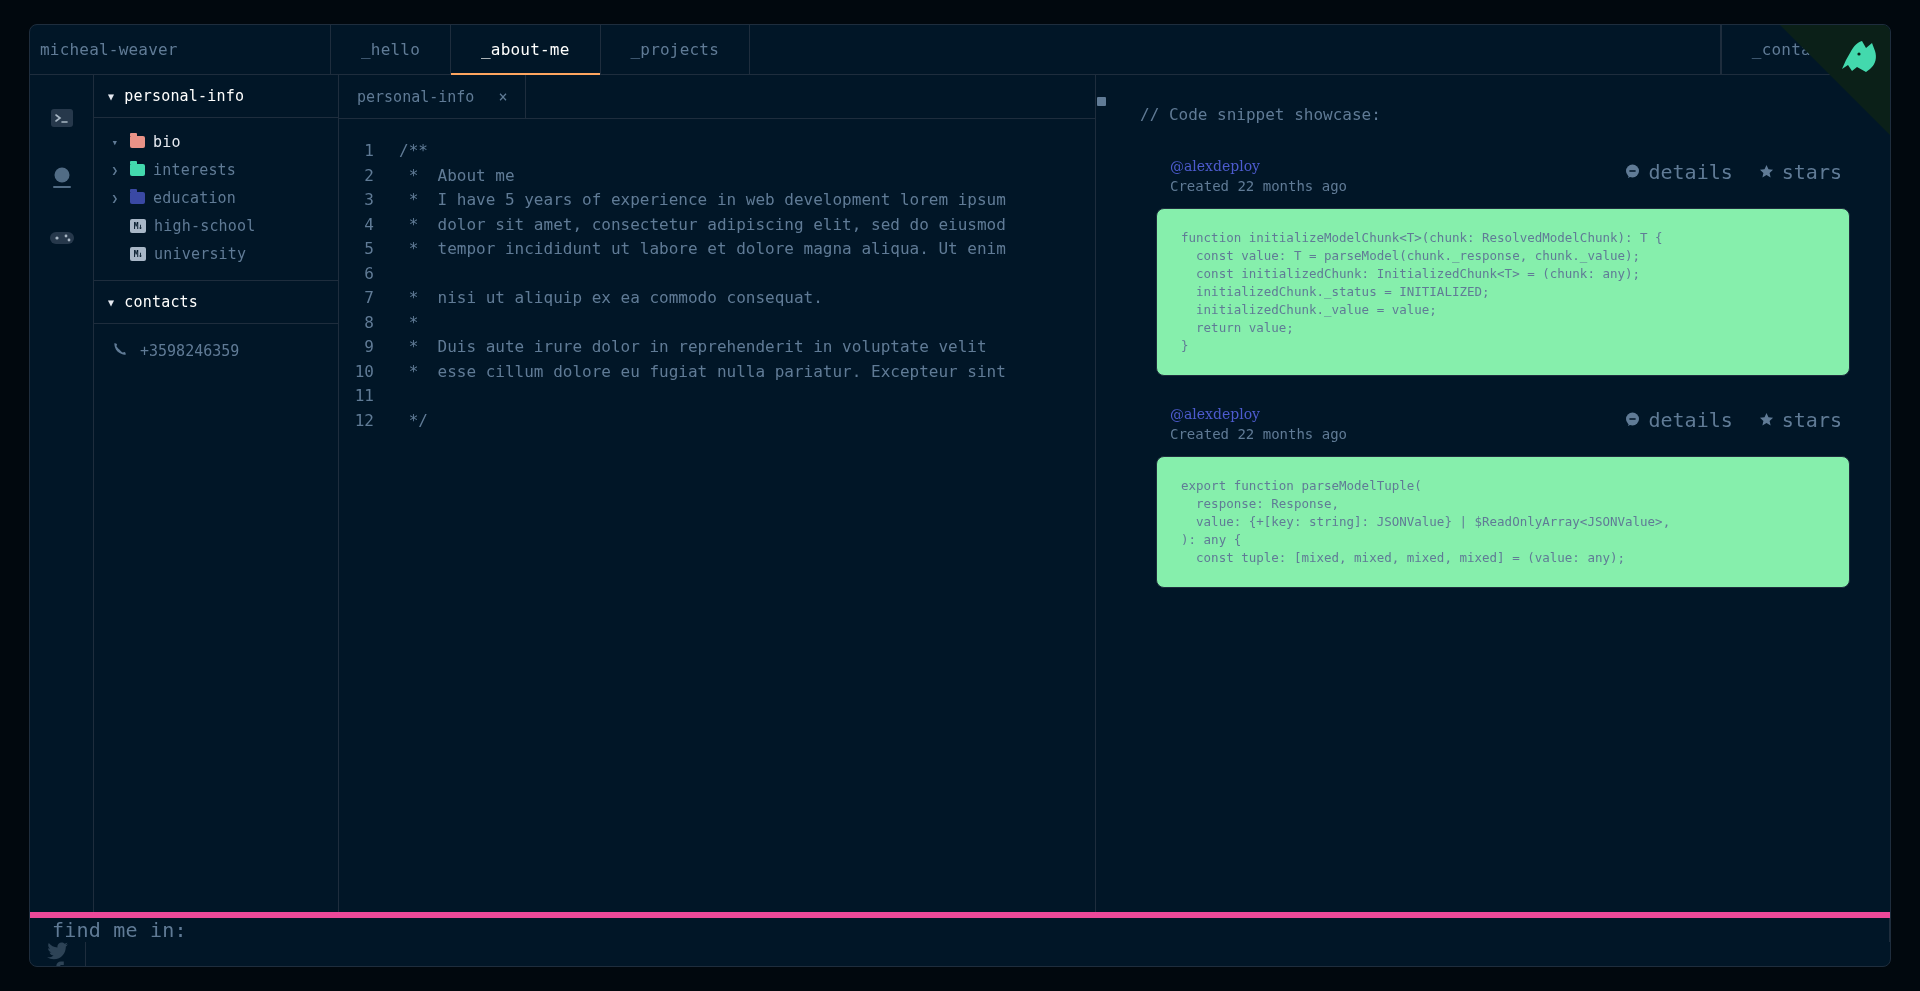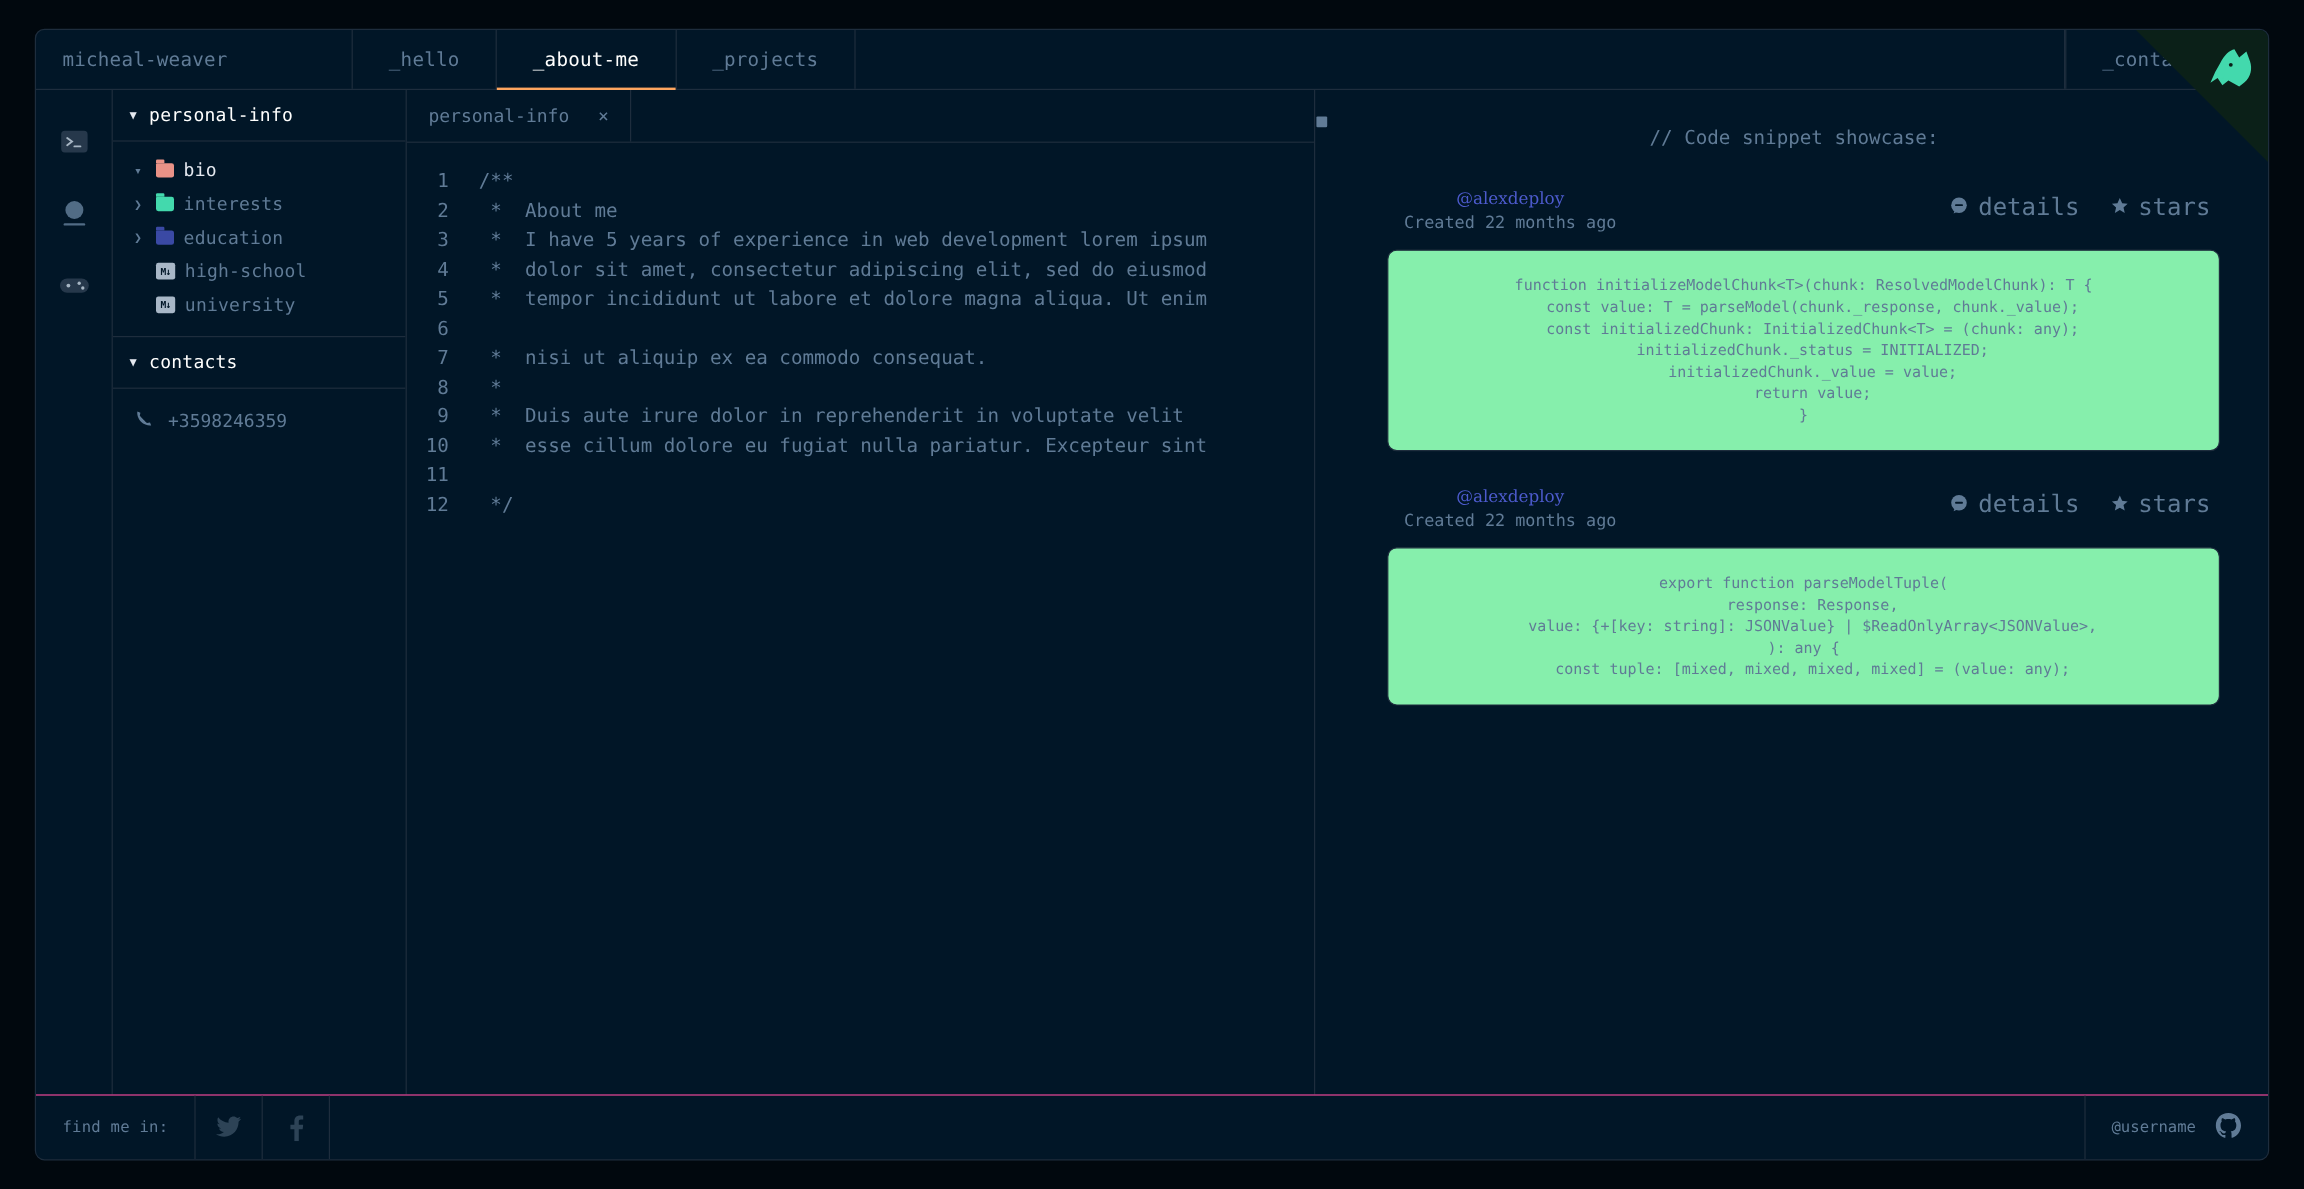--- a/index.html
+++ b/index.html
@@ -56,24 +56,24 @@
     height: 50px;
     min-height: 50px;
     display: flex;
     align-items: stretch;
     border-bottom: 1px solid #1e2d3d;
     font-size: 16px;
     position: relative;
     z-index: 20;
   }
   .brand {
-    width: 264px;
-    display: flex;
-    align-items: center;
-    padding-left: 22px;
+    width: 301px;
+    display: flex;
+    align-items: center;
+    padding-left: 10px;
     color: #607b96;
     border-right: 1px solid #1e2d3d;
     letter-spacing: 0.2px;
   }
   .top-tab {
     padding: 15px 30px;
     display: flex;
     align-items: center;
     color: #607b96;
     border-right: 1px solid #1e2d3d;
@@ -255,21 +255,20 @@
   }
   .ctext { color: #607b96; }
 
   
   .snip-col {
     flex: 1;
     display: flex;
     flex-direction: column;
     min-width: 0;
     position: relative;
-    text-align: center;
   }
   .snip-scrollrail {
     position: absolute;
     left: 0; top: 0; bottom: 0;
     width: 10px;
   }
   .snip-thumb {
     position: absolute;
     left: 1px;
     top: 22px;
@@ -332,25 +331,26 @@
     line-height: 18px;
     color: #607b96;
     white-space: pre;
     overflow: hidden;
   }
 
   
   .footer {
     height: 54px;
     min-height: 54px;
-    border-top: 1px solid #ec4899;
+    border-top: 6px solid #ec4899;
     display: flex;
     align-items: stretch;
-    font-size: 13px;
-    color: #607b96;
+    font-size: 20px;
+    color: #607b96;
+    flex-direction: column;
   }
   .footer-label {
     display: flex;
     align-items: center;
     padding: 0 22px;
     border-right: 1px solid #1e2d3d;
     letter-spacing: 0.2px;
   }
   .footer-ico {
     width: 56px;

